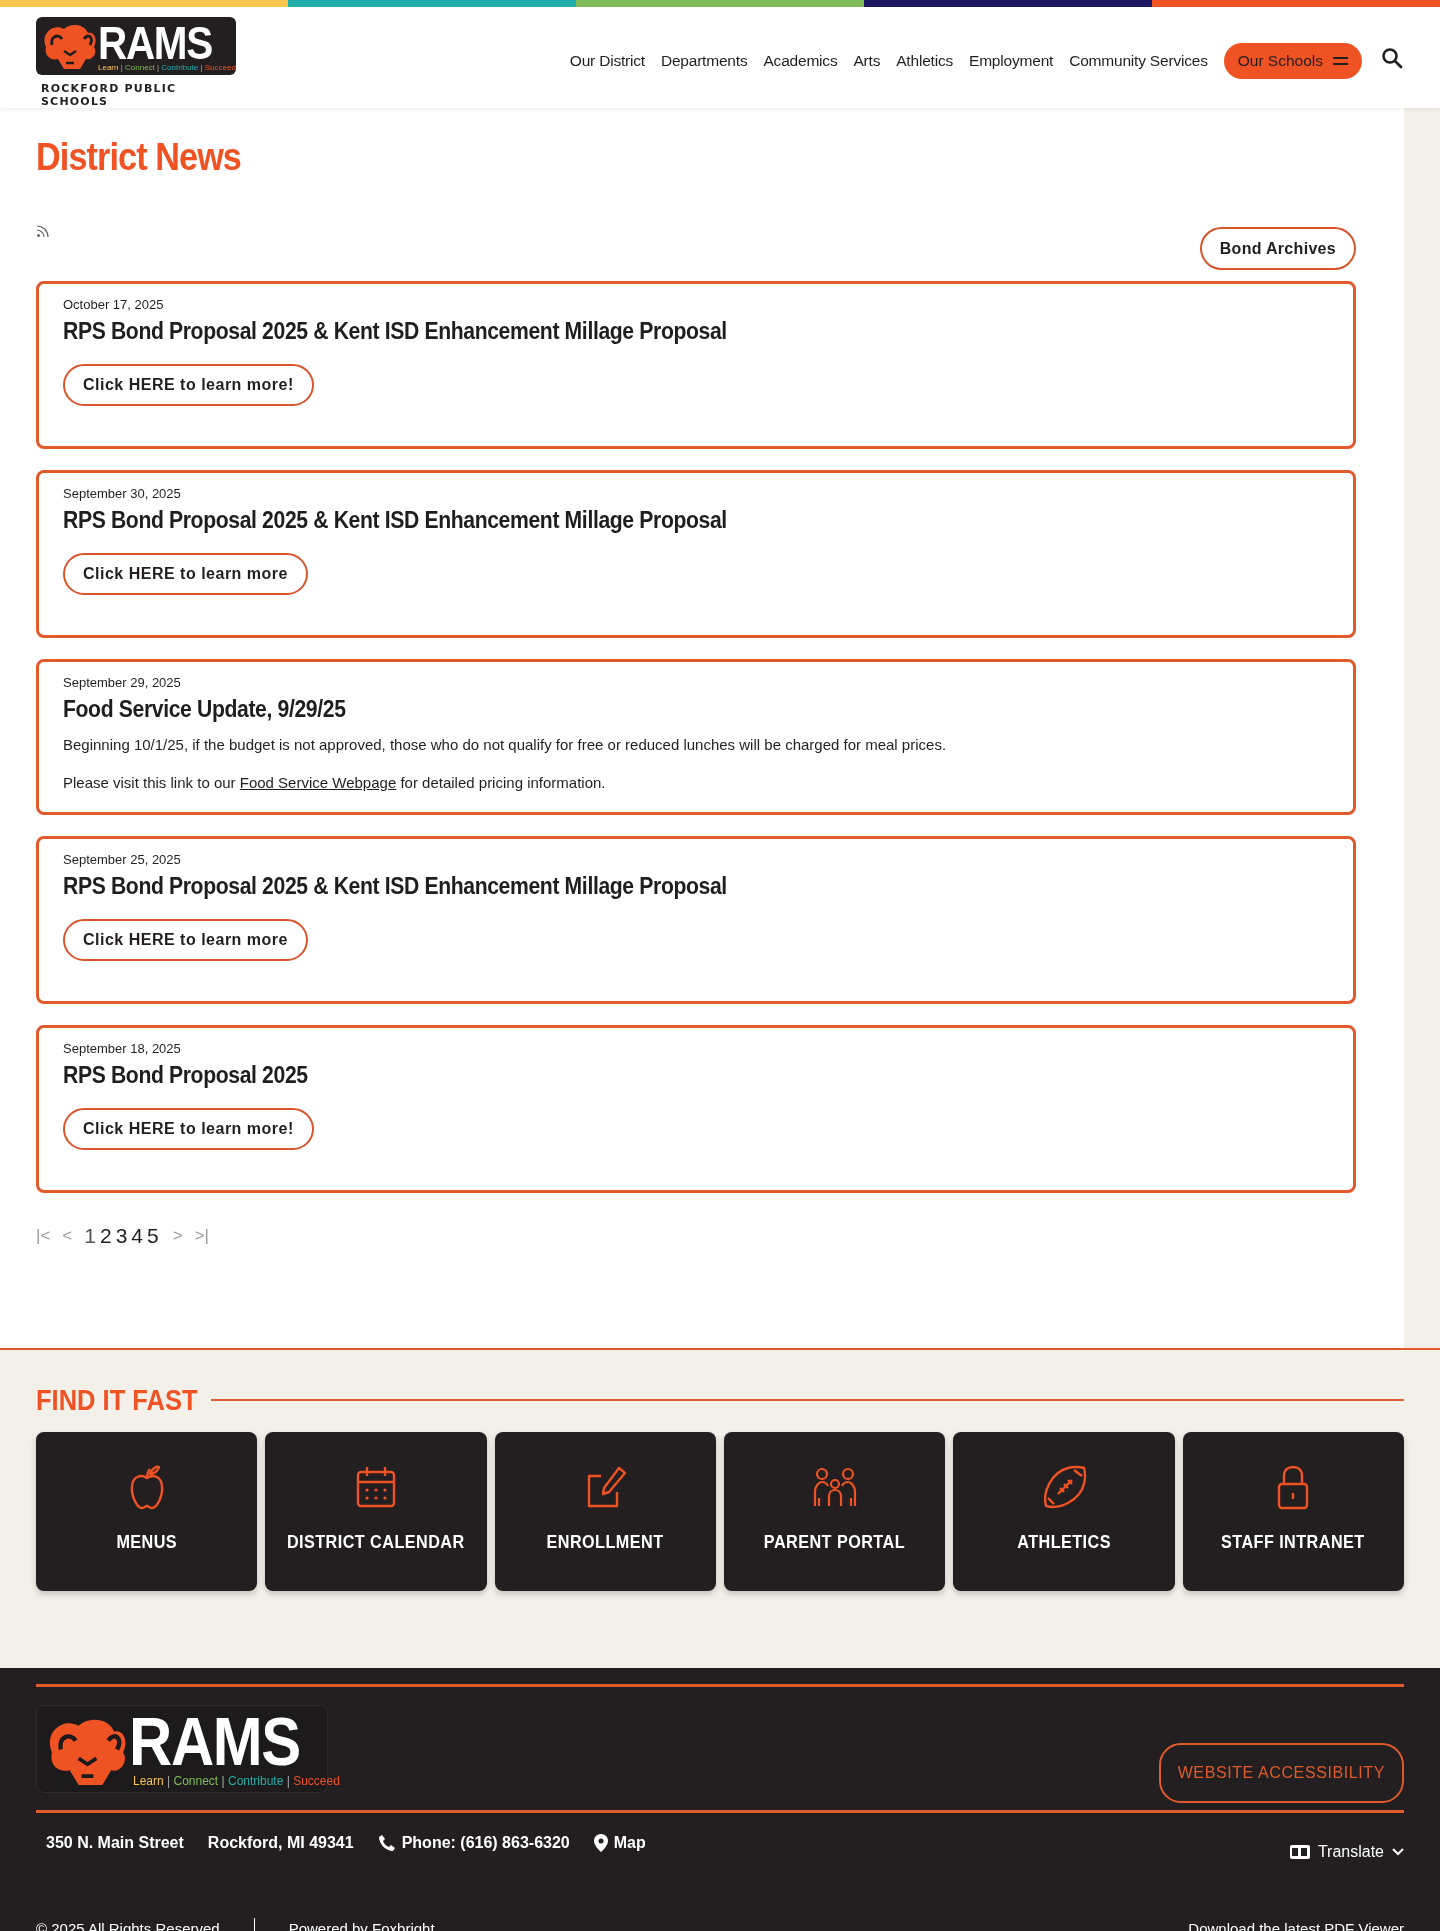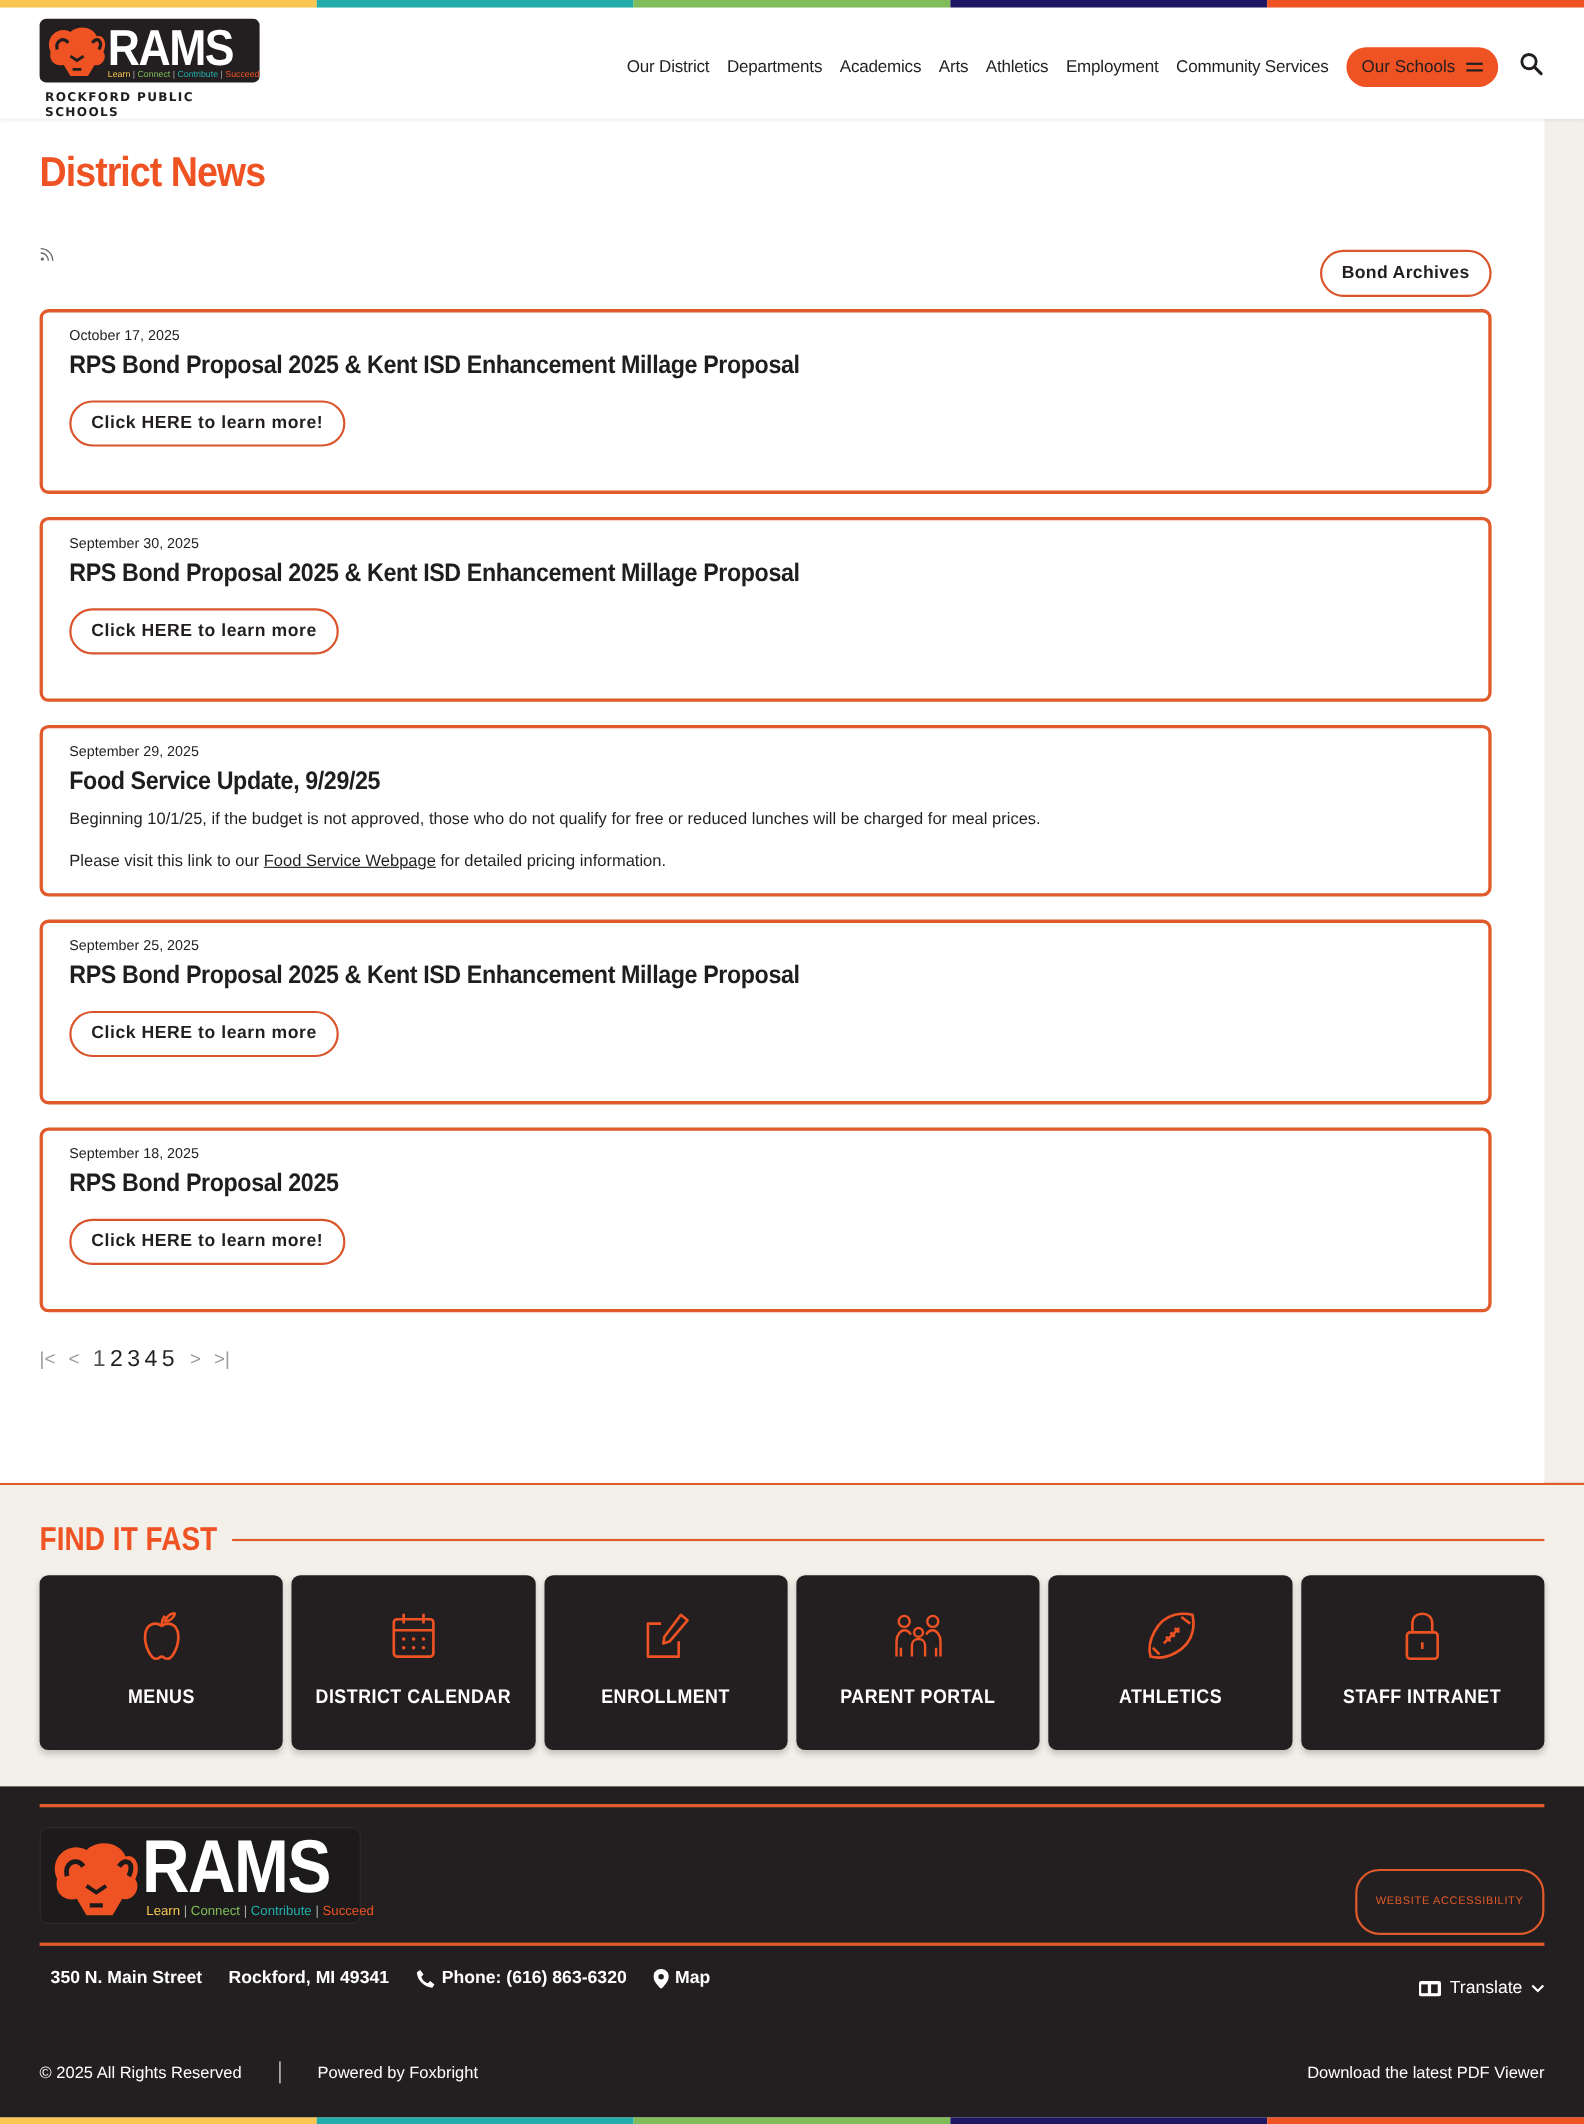--- a/index.html
+++ b/index.html
@@ -127,21 +127,21 @@
   .pager .pg-icon { color: #9a9a9a; font-size: 17px; margin-right: 12px; }
   .pager .pg-num { font-size: 21px; color: #231f20; margin-right: 4px; }
   .pager .pg-num.current { color: #555; }
   .pager .pg-icon.next { margin-left: 10px; }
 
   
   .fif {
     border-top: 2px solid #e05a2b;
     background: #f3f0ea;
     padding: 32px 36px 32px 36px;
-    height: 276px;
+    height: 320px;
   }
   .fif-head { display: flex; align-items: center; height: 36px; }
   .fif-title {
     font-weight: bold; font-size: 30px; color: #ef5223;
     transform: scaleX(0.85); transform-origin: left; white-space: nowrap; width: 175px;
   }
   .fif-line { flex: 1; height: 2px; background: #e05a2b; margin-left: 0; }
   .tiles { display: flex; gap: 8px; margin-top: 14px; }
   .tile {
     flex: 1; height: 159px; background: #231f20; border-radius: 8px;
@@ -168,21 +168,21 @@
     width: 292px; height: 88px; border-radius: 8px;
     background: #1c1a1a; position: relative; border: 1px solid #2f2b2b;
   }
   .f-logo .logo-ram { left: 6px; top: 8px; width: 92px; height: 74px; }
   .f-logo .logo-rams { left: 92px; top: -4px; font-size: 68px; }
   .f-logo .logo-tag { left: 96px; bottom: 4px; font-size: 12px; }
   .access-btn {
     height: 60px; padding: 0 17px;
     border: 2px solid #e05a2b; border-radius: 22px;
     background: transparent; color: #e05a2b;
-    font-size: 10px; font-family: "Liberation Sans", sans-serif; letter-spacing: 0.6px; margin-top: 48px;
+    font-size: 16px; font-family: "Liberation Sans", sans-serif; letter-spacing: 0.6px; margin-top: 48px;
   }
   .f-row2 { display: flex; align-items: center; height: 60px; }
   .f-item { font-weight: bold; font-size: 16px; color: #fff; margin-right: 24px; display: flex; align-items: center; gap: 6px; }
   .f-item:first-child { margin-left: 10px; }
   .f-item a { }
   .translate { margin-left: auto; display: flex; align-items: center; gap: 8px; font-size: 16px; margin-top: 18px; }
   .f-row3 { display: flex; align-items: center; height: 50px; margin-top: 30px; font-size: 15px; gap: 24px; }
   .f-sep { width: 1px; height: 20px; background: #fff; margin: 0 10px; }
   .f-row3 a { }
   .pdf-link { margin-left: auto; }

